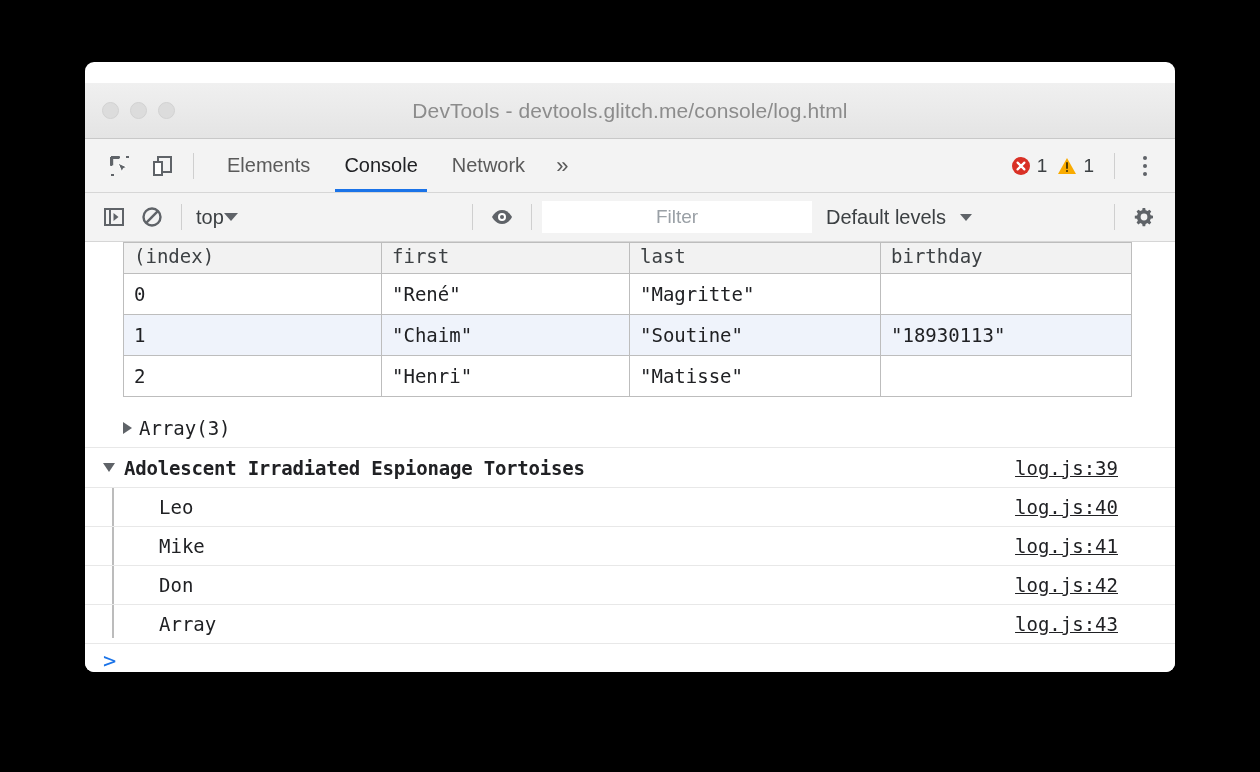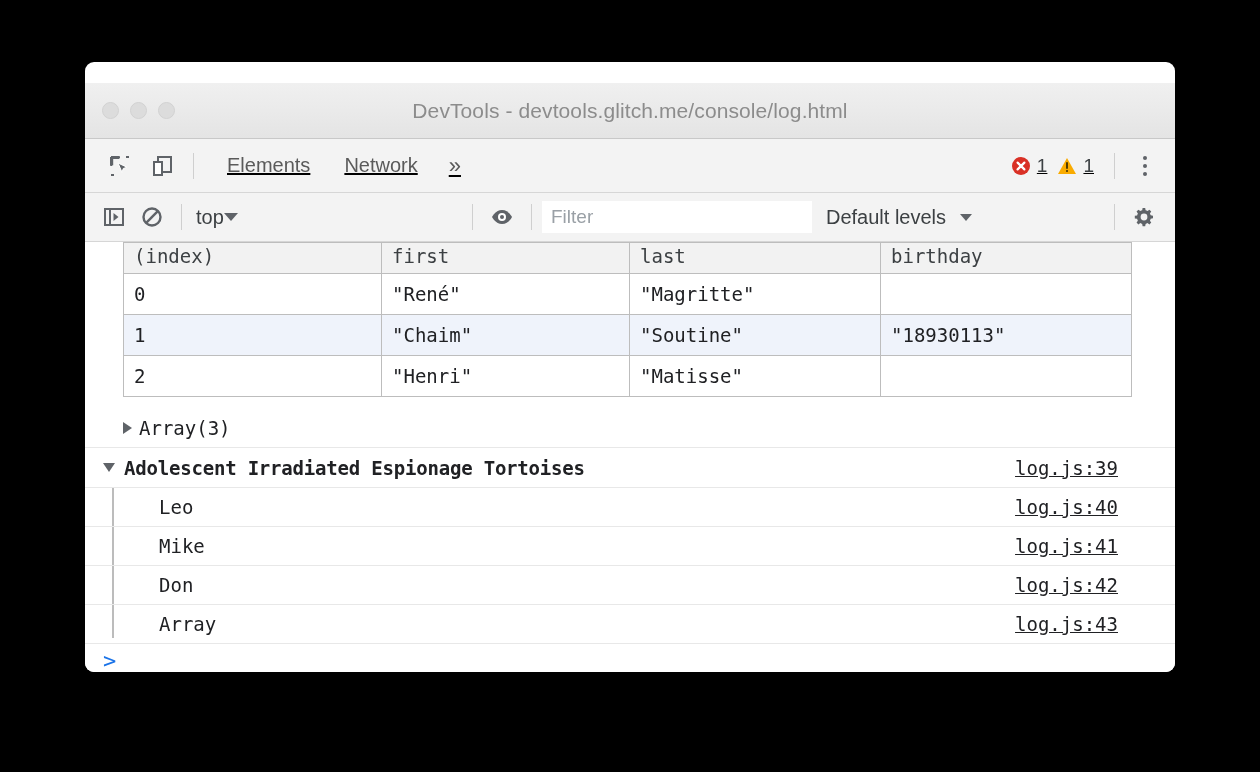--- a/index.html
+++ b/index.html
@@ -62,21 +62,20 @@
 
   
   .tabbar {
     height: 53px;
     background: #f3f3f3;
     border-bottom: 1px solid #d6d6d6;
     display: flex;
     align-items: center;
     position: relative;
     padding: 0 0 0 14px;
-    text-decoration: underline;
   }
   .tb-icon {
     width: 42px;
     height: 40px;
     display: flex;
     align-items: center;
     justify-content: center;
     cursor: default;
   }
   .vdiv {
@@ -190,20 +189,21 @@
   .filter-input {
     width: 252px;
     height: 32px;
     background: #ffffff;
     border: none;
     outline: none;
     font-size: 19px;
     color: #ef4444;
     padding: 0 9px;
     font-family: "Liberation Sans", sans-serif;
+    text-align: center;
   }
   .filter-input::placeholder { color: #9aa0a6; }
   .levels {
     display: flex;
     align-items: center;
     gap: 14px;
     font-size: 20px;
     color: #3c4043;
     margin-left: 14px;
     cursor: default;
@@ -386,20 +386,23 @@
       <svg width="24" height="24" viewBox="0 0 24 24">
         <rect x="8" y="3" width="13" height="15" fill="none" stroke="#5f6368" stroke-width="2"></rect>
         <rect x="4" y="8" width="8" height="13" fill="#ffffff" stroke="#5f6368" stroke-width="2"></rect>
       </svg>
     </div>
     <div class="vdiv"></div>
 
     <div class="tabs">
       <div class="tab">
         <span>Elements</span>
+      </div>
+      <div class="tab active">
+        <span>Console</span>
       </div>
       <div class="tab">
         <span>Network</span>
       </div>
       <div class="tab-more">»</div>
     </div>
 
     <div class="tabbar-right">
       <div class="badge">
         <svg width="20" height="20" viewBox="0 0 20 20">

